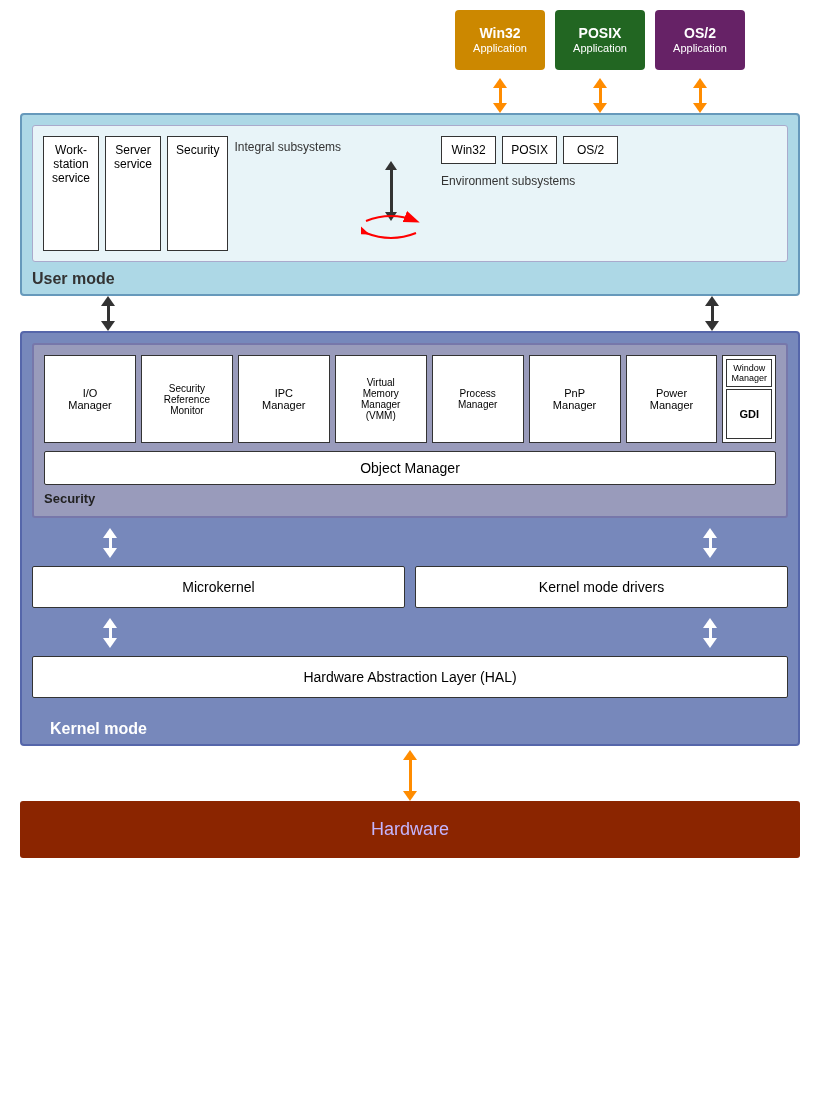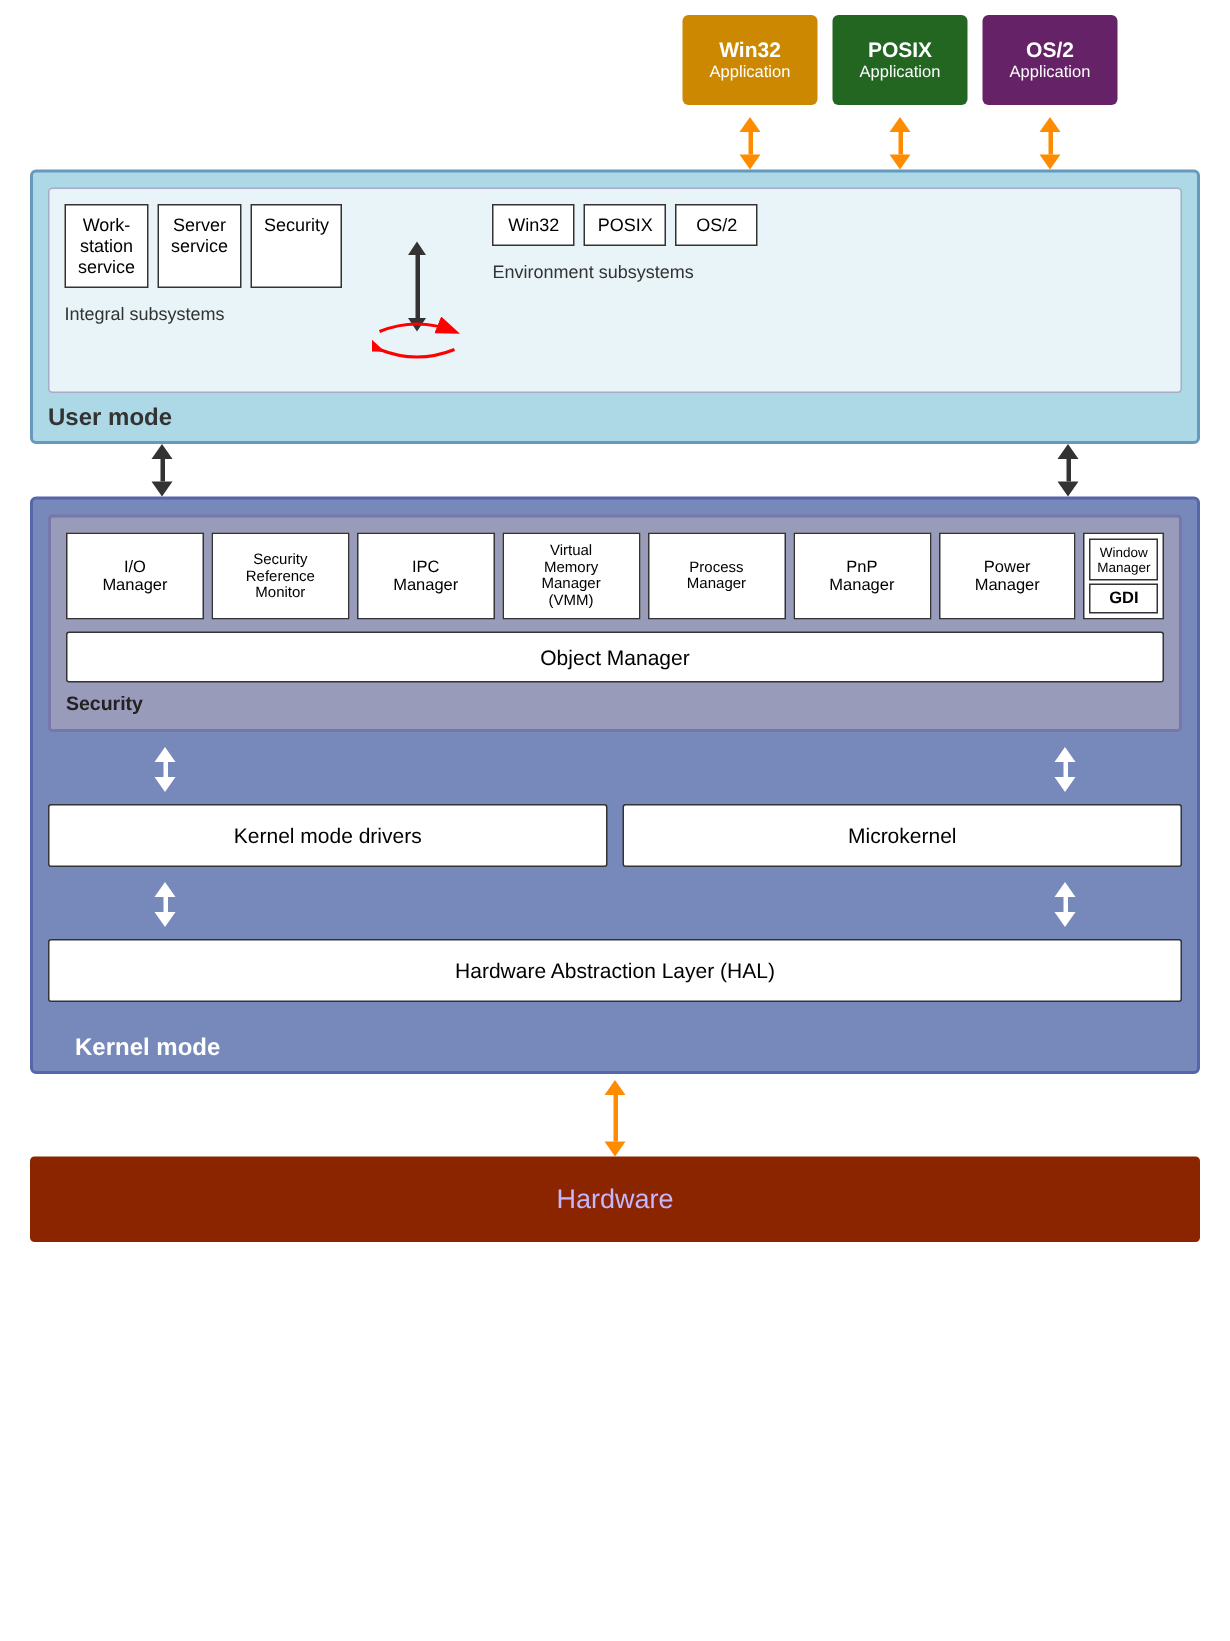--- a/index.html
+++ b/index.html
@@ -77,21 +77,21 @@
       padding: 10px;
       display: flex;
       gap: 20px;
       min-height: 130px;
     }
 
     
     .integral-subsystems {
       flex: 0 0 auto;
       display: flex;
-      flex-direction: column;
+      flex-direction: row;
       gap: 6px;
     }
     .subsystem-boxes {
       display: flex;
       gap: 6px;
     }
     .subsystem-box {
       border: 1px solid #333;
       background: white;
       padding: 6px 8px;
@@ -194,21 +194,21 @@
     .window-manager-box {
       border: 1px solid #333;
       background: white;
       padding: 3px 4px;
       font-size: 10px;
       text-align: center;
     }
     .gdi-box {
       border: 1px solid #333;
       background: white;
-      padding: 3px 4px;
+      padding: 18px 4px;
       font-size: 11px;
       text-align: center;
       font-weight: bold;
     }
 
     .object-manager-box {
       background: white;
       border: 1px solid #333;
       text-align: center;
       padding: 8px;
@@ -396,24 +396,24 @@
       </div>
       <div style="display:flex;flex-direction:column;align-items:center;width:16px;">
         <div style="width:0;height:0;border-left:7px solid transparent;border-right:7px solid transparent;border-bottom:10px solid white;"></div>
         <div style="width:3px;flex:1;background:white;"></div>
         <div style="width:0;height:0;border-left:7px solid transparent;border-right:7px solid transparent;border-top:10px solid white;"></div>
       </div>
     </div>
 
     <div class="kernel-bottom">
       <div class="kernel-comp-box">
+        <span>Microkernel</span>
+      </div>
+      <div class="kernel-comp-box">
         <span>Kernel mode drivers</span>
-      </div>
-      <div class="kernel-comp-box">
-        <span>Microkernel</span>
       </div>
     </div>
 
     <div style="width:100%;display:flex;justify-content:space-between;padding:0 70px;height:30px;margin-bottom:8px;">
       <div style="display:flex;flex-direction:column;align-items:center;width:16px;">
         <div style="width:0;height:0;border-left:7px solid transparent;border-right:7px solid transparent;border-bottom:10px solid white;"></div>
         <div style="width:3px;flex:1;background:white;"></div>
         <div style="width:0;height:0;border-left:7px solid transparent;border-right:7px solid transparent;border-top:10px solid white;"></div>
       </div>
       <div style="display:flex;flex-direction:column;align-items:center;width:16px;">

